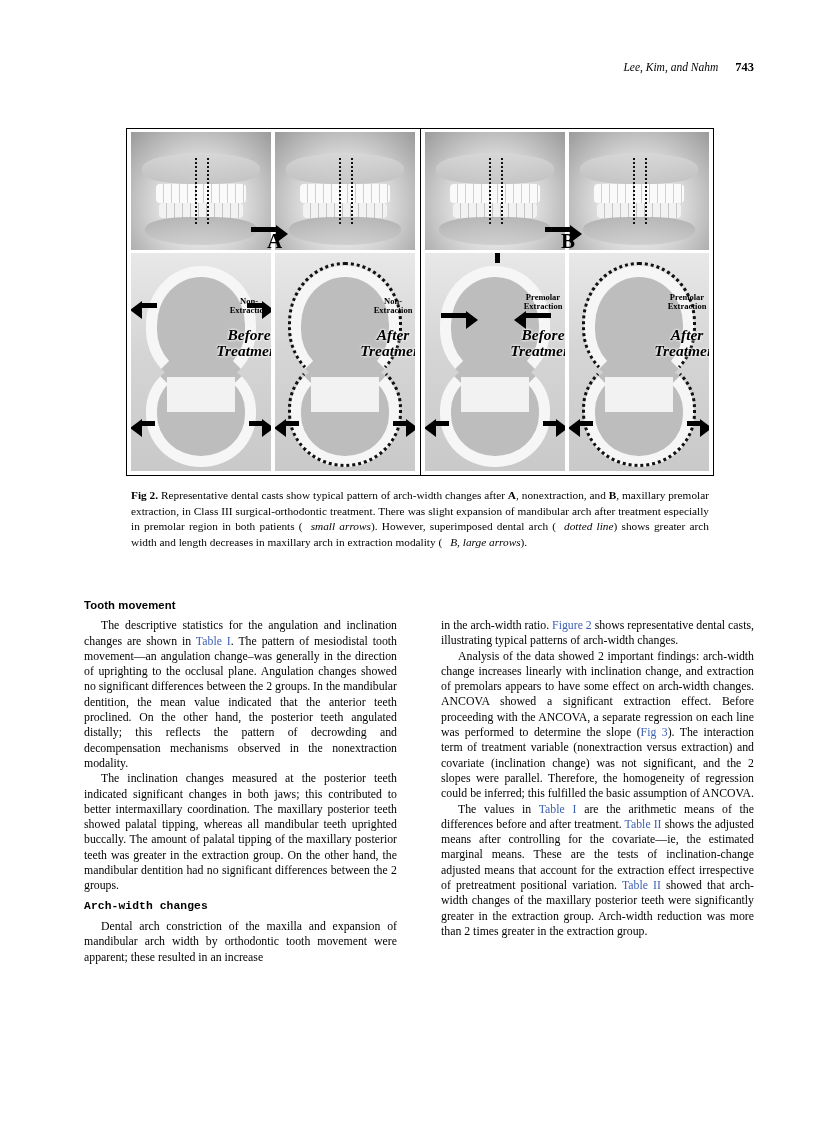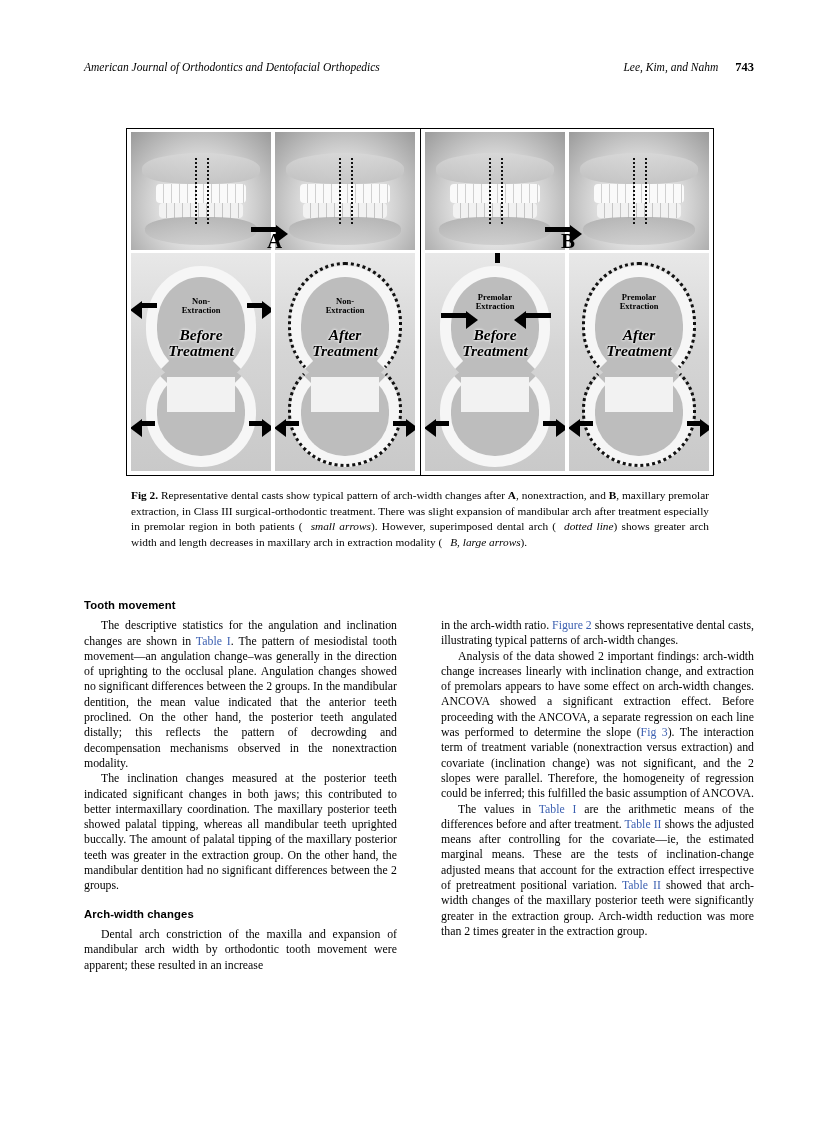--- a/index.html
+++ b/index.html
@@ -244,20 +244,21 @@
     border-bottom-color: #111;
   }
   .cast-label {
     position: absolute;
     width: 100%;
     text-align: center;
     font-family: "Liberation Serif", serif;
     font-weight: bold;
     color: #000;
     line-height: 1.05;
+    padding-left: 48px;
   }
   .cast-label.small {
     font-size: 8.5px;
   }
   .cast-label.big {
     font-size: 15.5px;
     text-shadow: 0 0 3px #fff, 0 0 3px #fff;
     font-style: italic;
   }
   .white-block {
@@ -294,38 +295,37 @@
   }
   .col.left { left: 84px; }
   .col.right { left: 441px; }
   .col h3 {
     font-family: "Liberation Sans", sans-serif;
     font-size: 11.3px;
     font-weight: bold;
     margin: 0 0 5px 0;
     letter-spacing: .1px;
   }
-  .col h3.spaced { margin-top: 13px; }
+  .col h3.spaced { margin-top: 5px; font-family: Liberation Mono, monospace; }
   .col p {
     margin: 0;
     text-indent: 17px;
   }
   .col p.noindent { text-indent: 0; margin-top: 20px; }
   .xref { color: #3b5fb0; }
 </style>
 </head>
 <body>
 
 <div class="page">
 
   <div class="running-head">
     <div class="rh-right">
       <span>Lee, Kim, and Nahm</span><span class="rh-page">743</span>
     </div>
-    <div class="rh-left">American Journal of Orthodontics and Dentofacial Orthopedics</div>
   </div>
 
   <div class="figure-box">
 
     <div class="fig-half left">
       <div class="photo-row">
         <div class="photo p1">
           <div class="lips-top"></div>
             <div class="teeth"></div>
             <div class="teeth2"></div>

